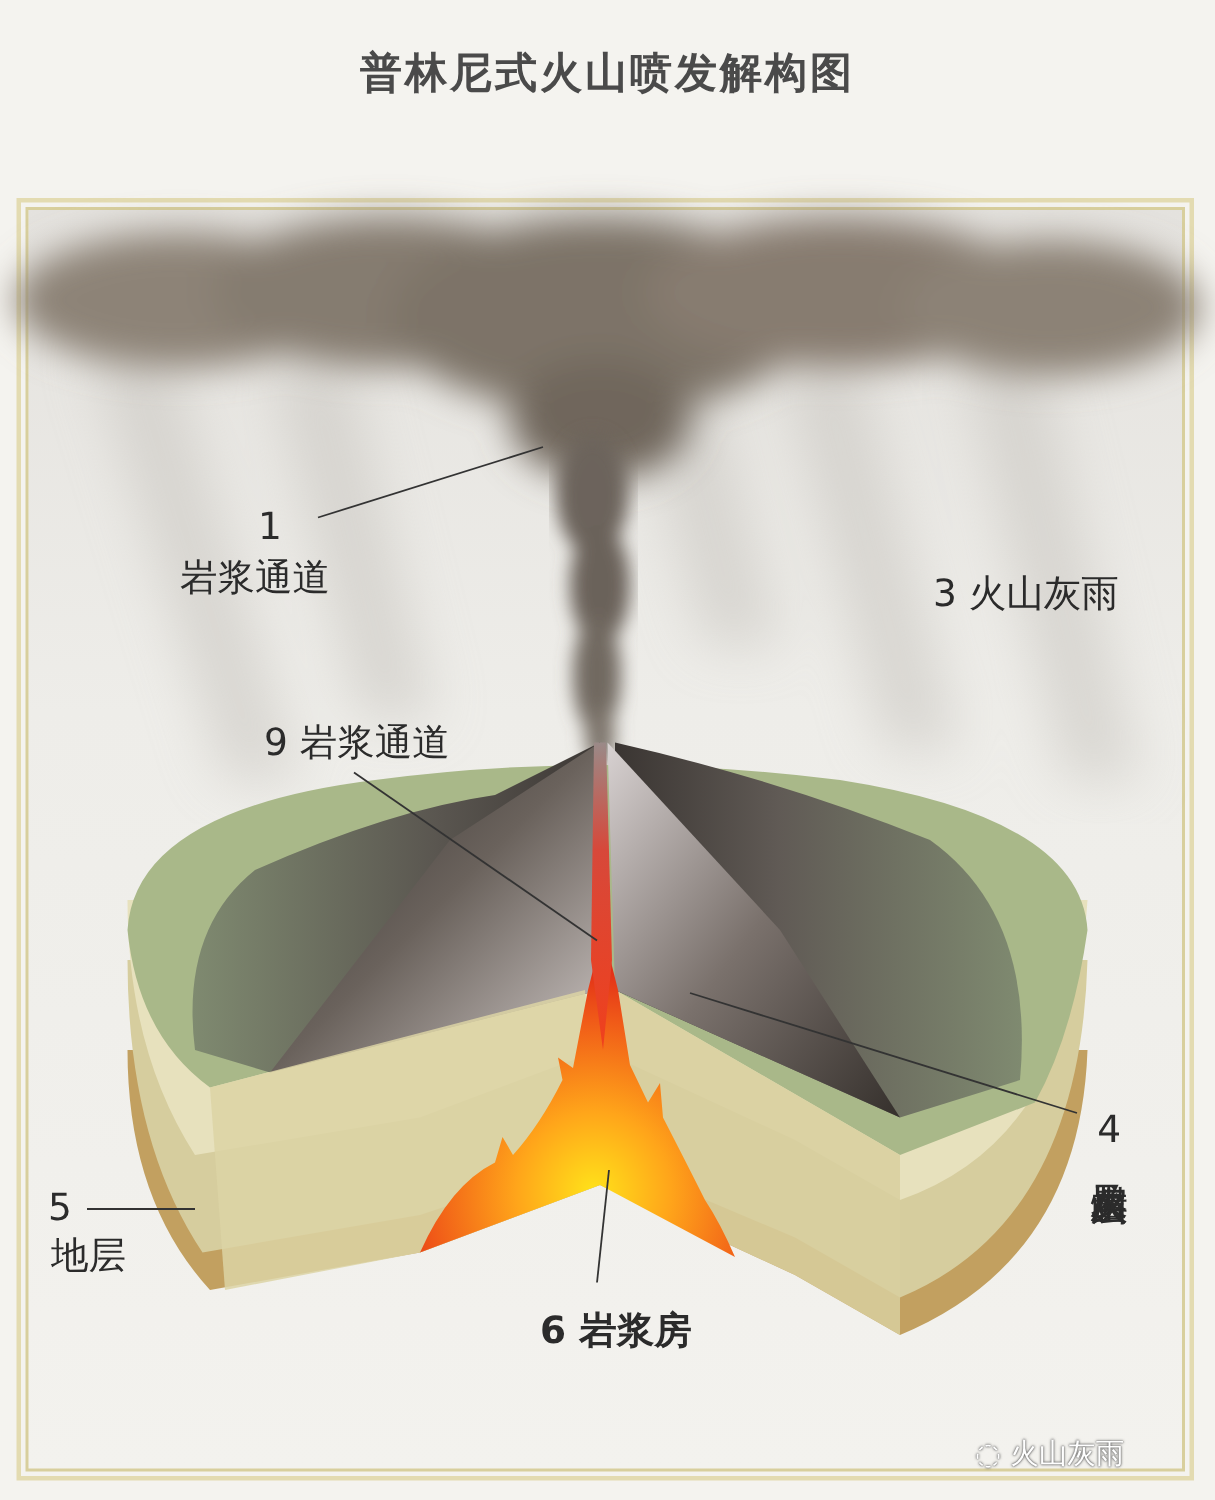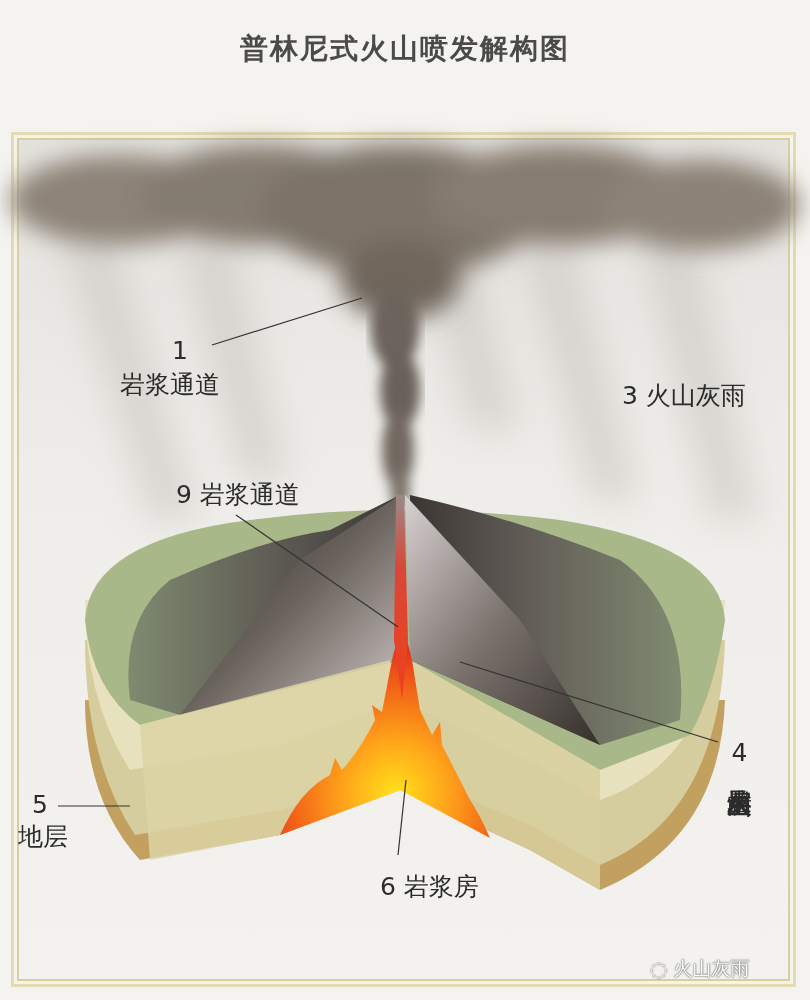--- a/index.html
+++ b/index.html
@@ -154,20 +154,20 @@
 <div class="label" style="left:172px;top:336px;">1</div>
 <div class="label" style="left:120px;top:370px;">岩浆通道</div>
 
 <div class="label" style="left:601px;top:381px;margin-left:21px;">3 火山灰雨</div>
 
 <div class="label" style="left:176px;top:480px;">9 岩浆通道</div>
 
 <div class="label label-vert" style="left:724px;top:738px;height:250px;">4熔岩及火山灰层</div>
 
 <div class="label" style="left:32px;top:790px;">5</div>
-<div class="label" style="left:18px;top:822px;">地层</div>
+<div class="label" style="left:34px;top:822px;">地层</div>
 
-<div class="label" style="left:380px;top:872px;">6 岩浆房</div>
+<div class="label" style="left:360px;top:872px;font-weight:bold;">6 岩浆房</div>
 
 <div class="watermark">
   <span class="wm-icon">◌</span>
   <span>火山灰雨</span>
 </div>
 
 </body></html>

